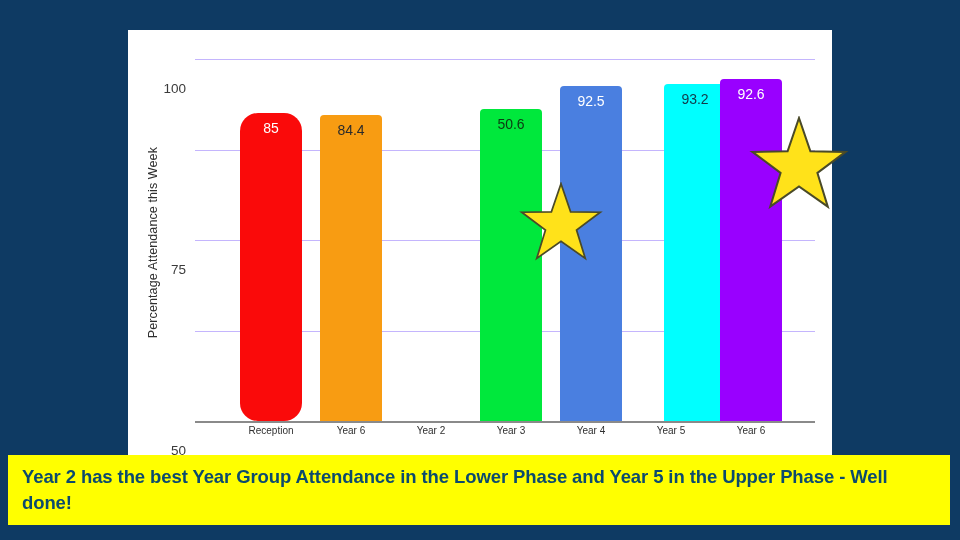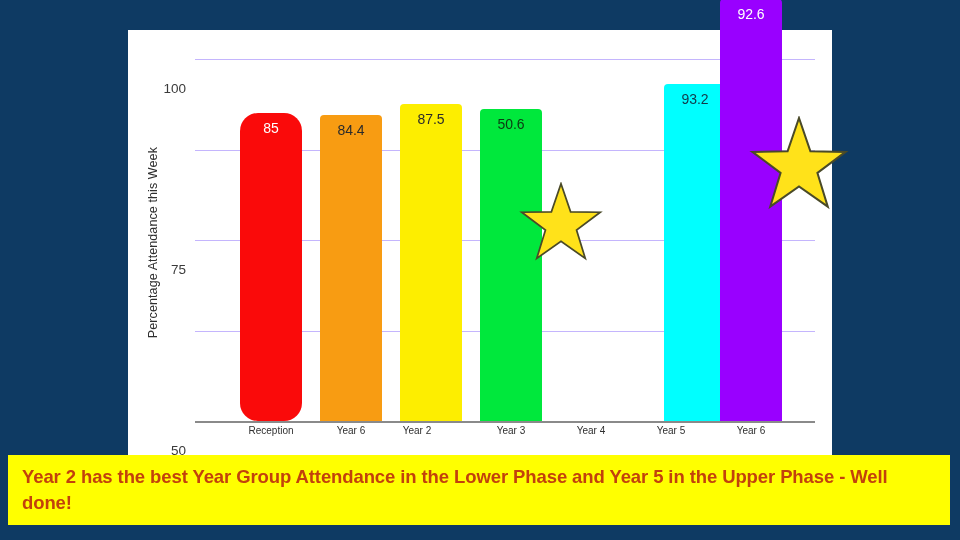--- a/index.html
+++ b/index.html
@@ -123,21 +123,21 @@
     position: absolute;
     left: 8px;
     top: 455px;
     width: 942px;
     height: 70px;
     background: #ffff00;
     box-sizing: border-box;
     padding: 9px 14px 0 14px;
     font-size: 18.5px;
     font-weight: bold;
-    color: #c2410c;
+    color: #0c4a6e;
     line-height: 26px;
     letter-spacing: -0.1px;
   }
 </style>
 </head>
 <body>
 
 <div id="slide">
 
   <div id="chart-panel">
@@ -160,34 +160,34 @@
           <div class="ytick" style="top: 29px;">100</div>
         </div>
         <div class="bar" style="left: 45px; height: 307.7px; background: rgb(250, 10, 10); border-radius: 18px;">
           <div class="bar-value" style="color: rgb(255, 255, 255);">85</div>
         </div>
         <div class="xtick" style="left: 31px;">Reception</div>
         <div class="bar" style="left: 125px; height: 305.528px; background: rgb(248, 156, 18); padding-left: 28px;">
           <div class="bar-value" style="color: rgb(43, 43, 43);">84.4</div>
         </div>
         <div class="xtick" style="left: 111px;">Year 6</div>
-        <div class="bar" style="left: 205px; height: 316.75px; background: rgb(253, 238, 0);">
-          <div class="bar-value" style="color: rgb(43, 43, 43);">87.5</div>
-        </div>
-        <div class="xtick" style="left: 177px;">Year 2</div>
+        <div class="xtick" style="left: 191px;">Year 2</div>
         <div class="bar" style="left: 285px; height: 312.044px; background: rgb(0, 232, 60);">
           <div class="bar-value" style="color: rgb(12, 58, 18);">50.6</div>
         </div>
         <div class="xtick" style="left: 271px;">Year 3</div>
+        <div class="bar" style="left: 365px; height: 334.85px; background: rgb(74, 127, 224);">
+          <div class="bar-value" style="color: rgb(255, 255, 255);">92.5</div>
+        </div>
         <div class="xtick" style="left: 351px;">Year 4</div>
         <div class="bar" style="left: 445px; height: 337.384px; background: rgb(0, 255, 255); margin-left: 24px;">
           <div class="bar-value" style="color: rgb(18, 58, 74);">93.2</div>
         </div>
         <div class="xtick" style="left: 431px;">Year 5</div>
-        <div class="bar" style="left: 525px; height: 422px; background: rgb(153, 0, 255);">
+        <div class="bar" style="left: 525px; height: 342px; background: rgb(153, 0, 255);">
           <div class="bar-value" style="color: rgb(255, 255, 255);">92.6</div>
         </div>
         <div class="xtick" style="left: 511px;">Year 6</div>
       </div>
 
   <div class="star" style="left: 390px; top: 152px;"><svg width="86" height="86" viewBox="0 0 100 100">
           <polygon points="50.00,2.00 61.17,34.63 95.65,35.17 68.07,55.87 78.21,88.83 50.00,69.00 21.79,88.83 31.93,55.87 4.35,35.17 38.83,34.63" fill="#ffe21a" stroke="#4a4a28" stroke-width="2"></polygon>
         </svg></div>
       <div class="star" style="left: 620px; top: 86px;"><svg width="102" height="102" viewBox="0 0 100 100">
           <polygon points="50.00,2.00 61.17,34.63 95.65,35.17 68.07,55.87 78.21,88.83 50.00,69.00 21.79,88.83 31.93,55.87 4.35,35.17 38.83,34.63" fill="#ffe21a" stroke="#4a4a28" stroke-width="2"></polygon>

